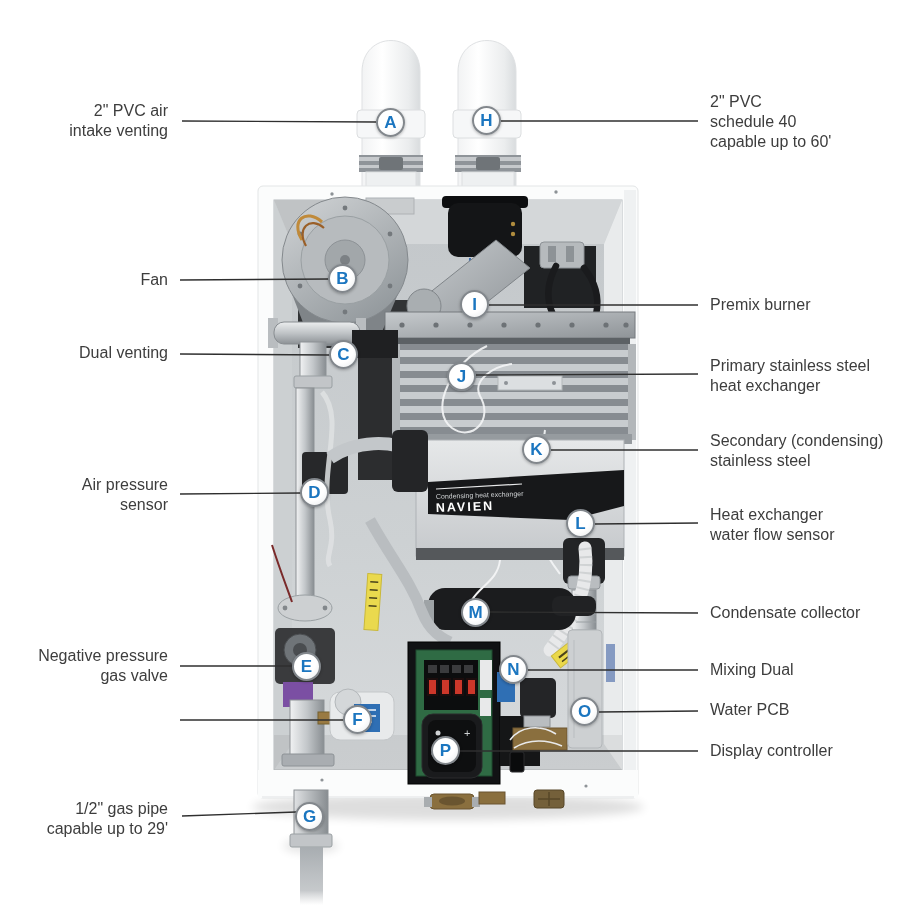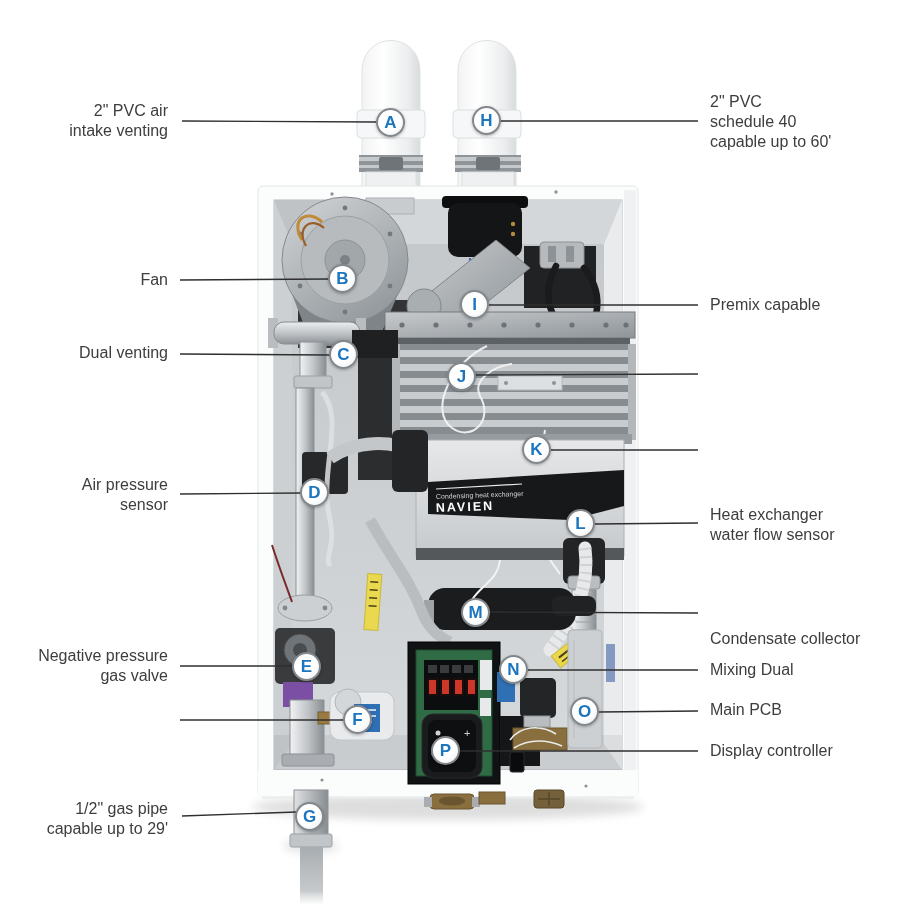--- a/index.html
+++ b/index.html
@@ -448,32 +448,40 @@
   <span>1/2" gas pipe</span>
   <span>capable up to 29'</span>
 </div>
 
 <div class="lbl side-right" style="top:122px">
   <span>2" PVC</span>
   <span>schedule 40</span>
   <span>capable up to 60'</span>
 </div>
 <div class="lbl side-right" style="top:305px">
-  <span>Premix capable</span>
+  <span>Premix burner</span>
+</div>
+<div class="lbl side-right" style="top:376px">
+  <span>Primary stainless steel</span>
+  <span>heat exchanger</span>
+</div>
+<div class="lbl side-right" style="top:451px">
+  <span>Secondary (condensing)</span>
+  <span>stainless steel</span>
 </div>
 <div class="lbl side-right" style="top:525px">
   <span>Heat exchanger</span>
   <span>water flow sensor</span>
 </div>
-<div class="lbl side-right" style="top:639px">
+<div class="lbl side-right" style="top:613px">
   <span>Condensate collector</span>
 </div>
 <div class="lbl side-right" style="top:670px">
   <span>Mixing Dual</span>
 </div>
 <div class="lbl side-right" style="top:710px">
-  <span>Main PCB</span>
+  <span>Water PCB</span>
 </div>
 <div class="lbl side-right" style="top:751px">
   <span>Display controller</span>
 </div>
 
 </div>
 
 </body></html>

